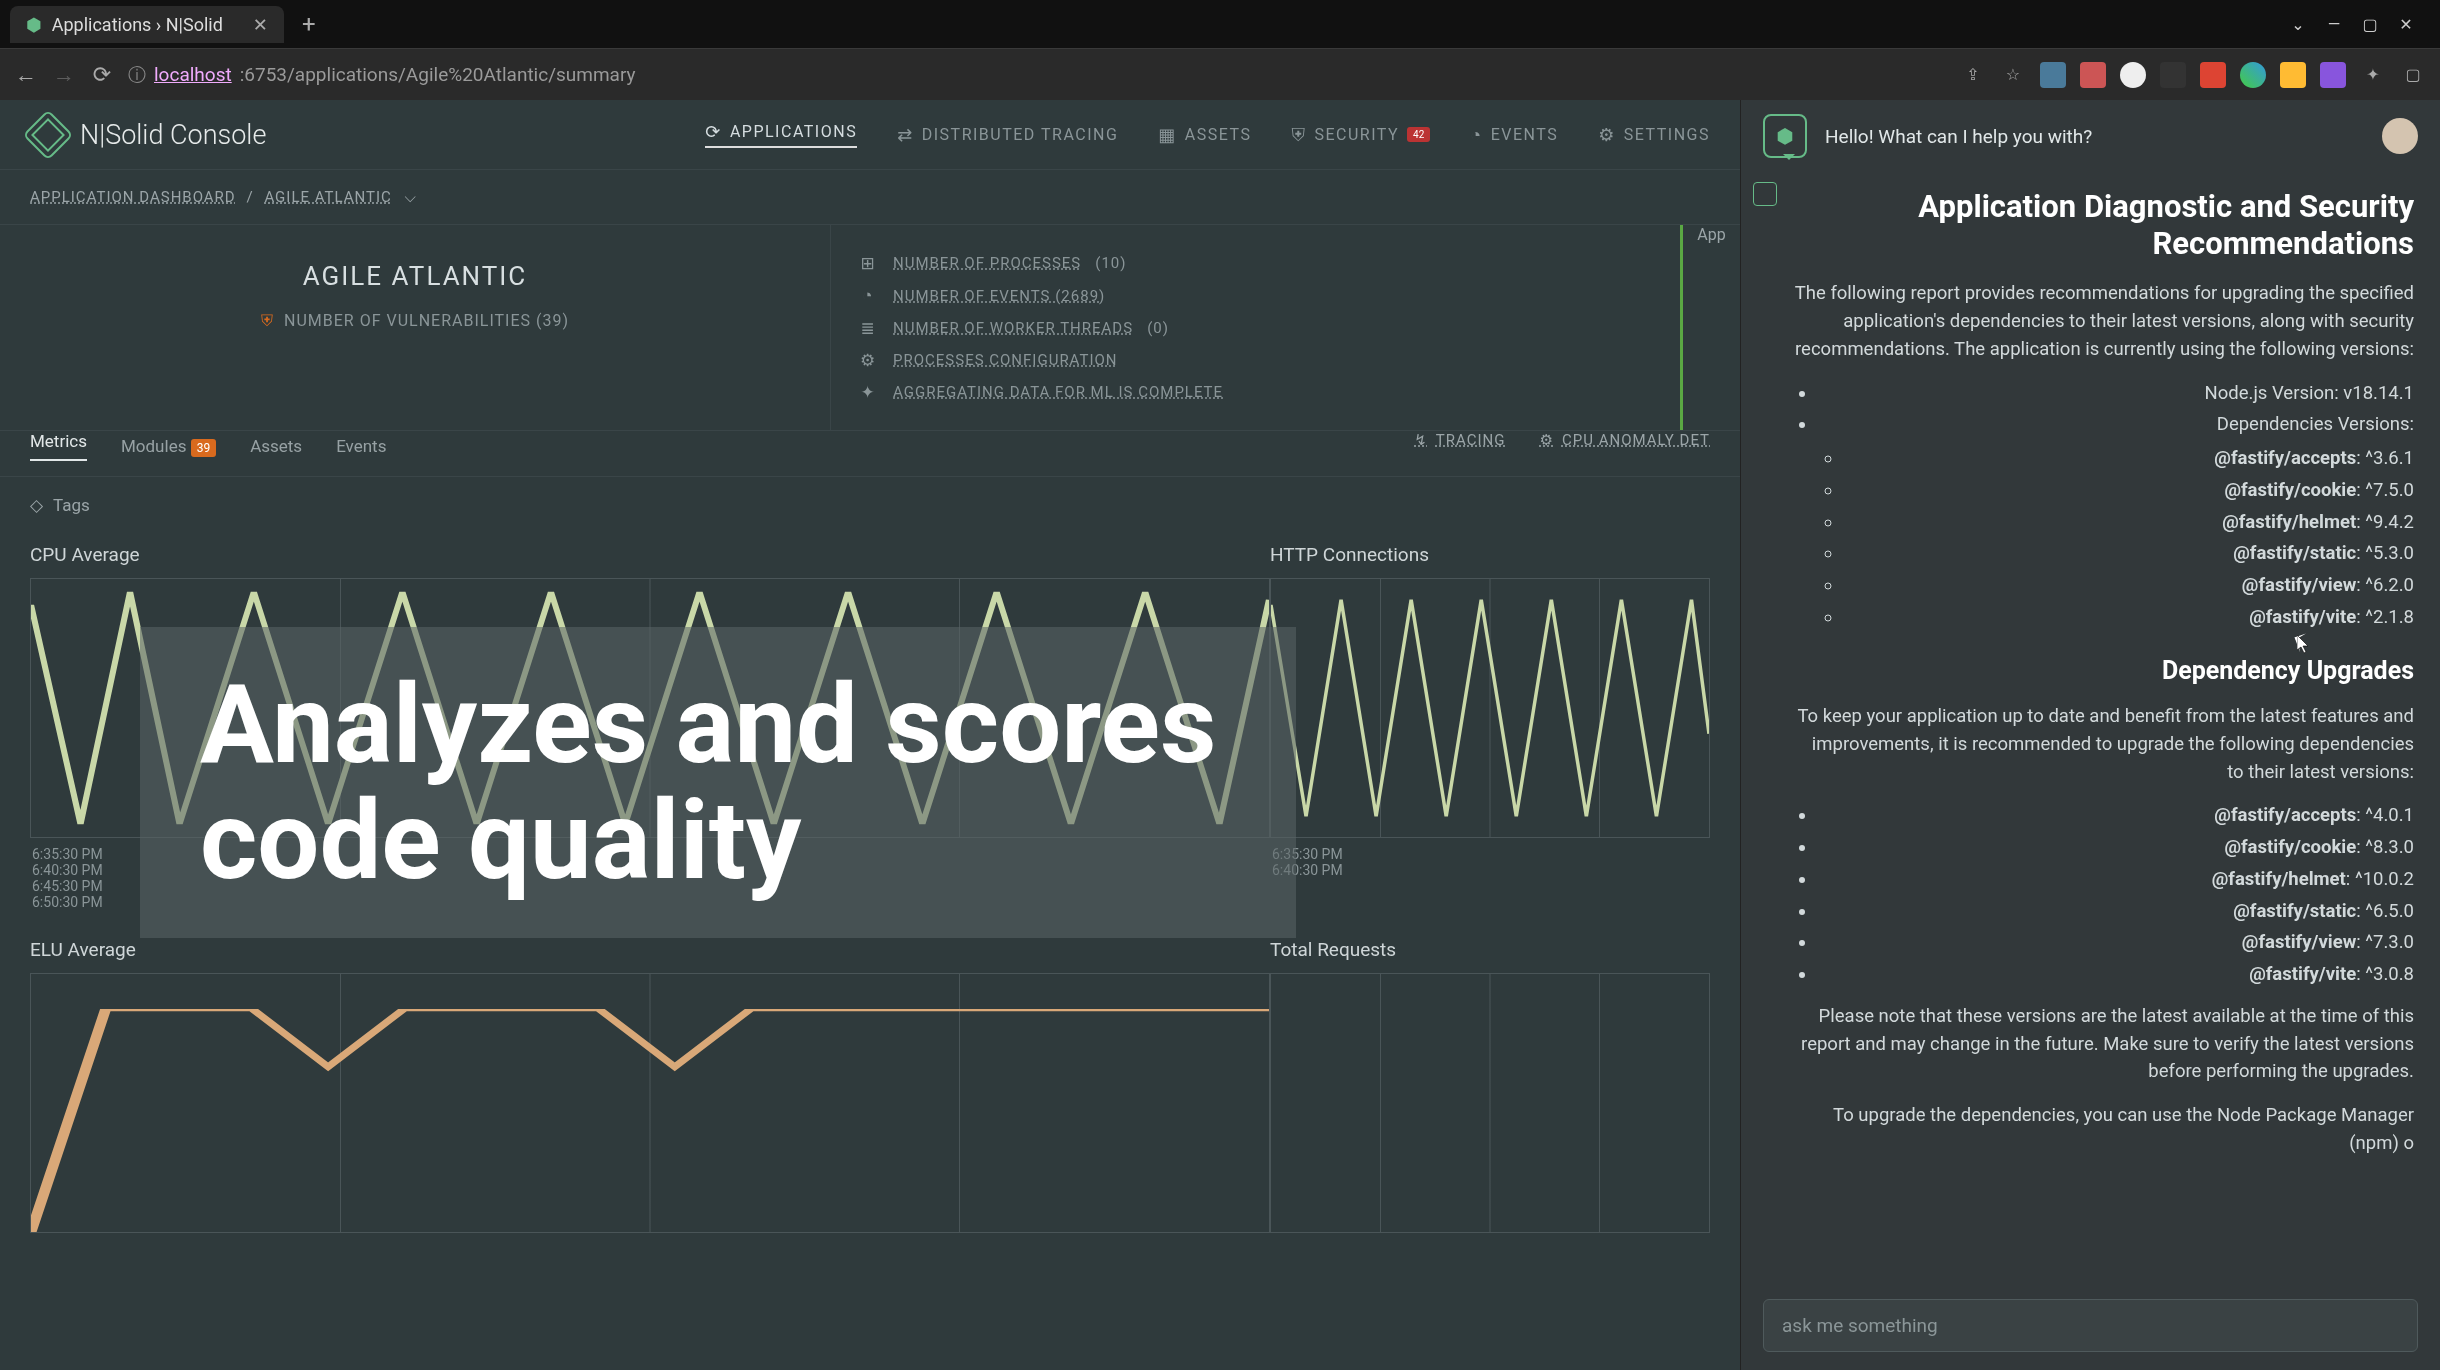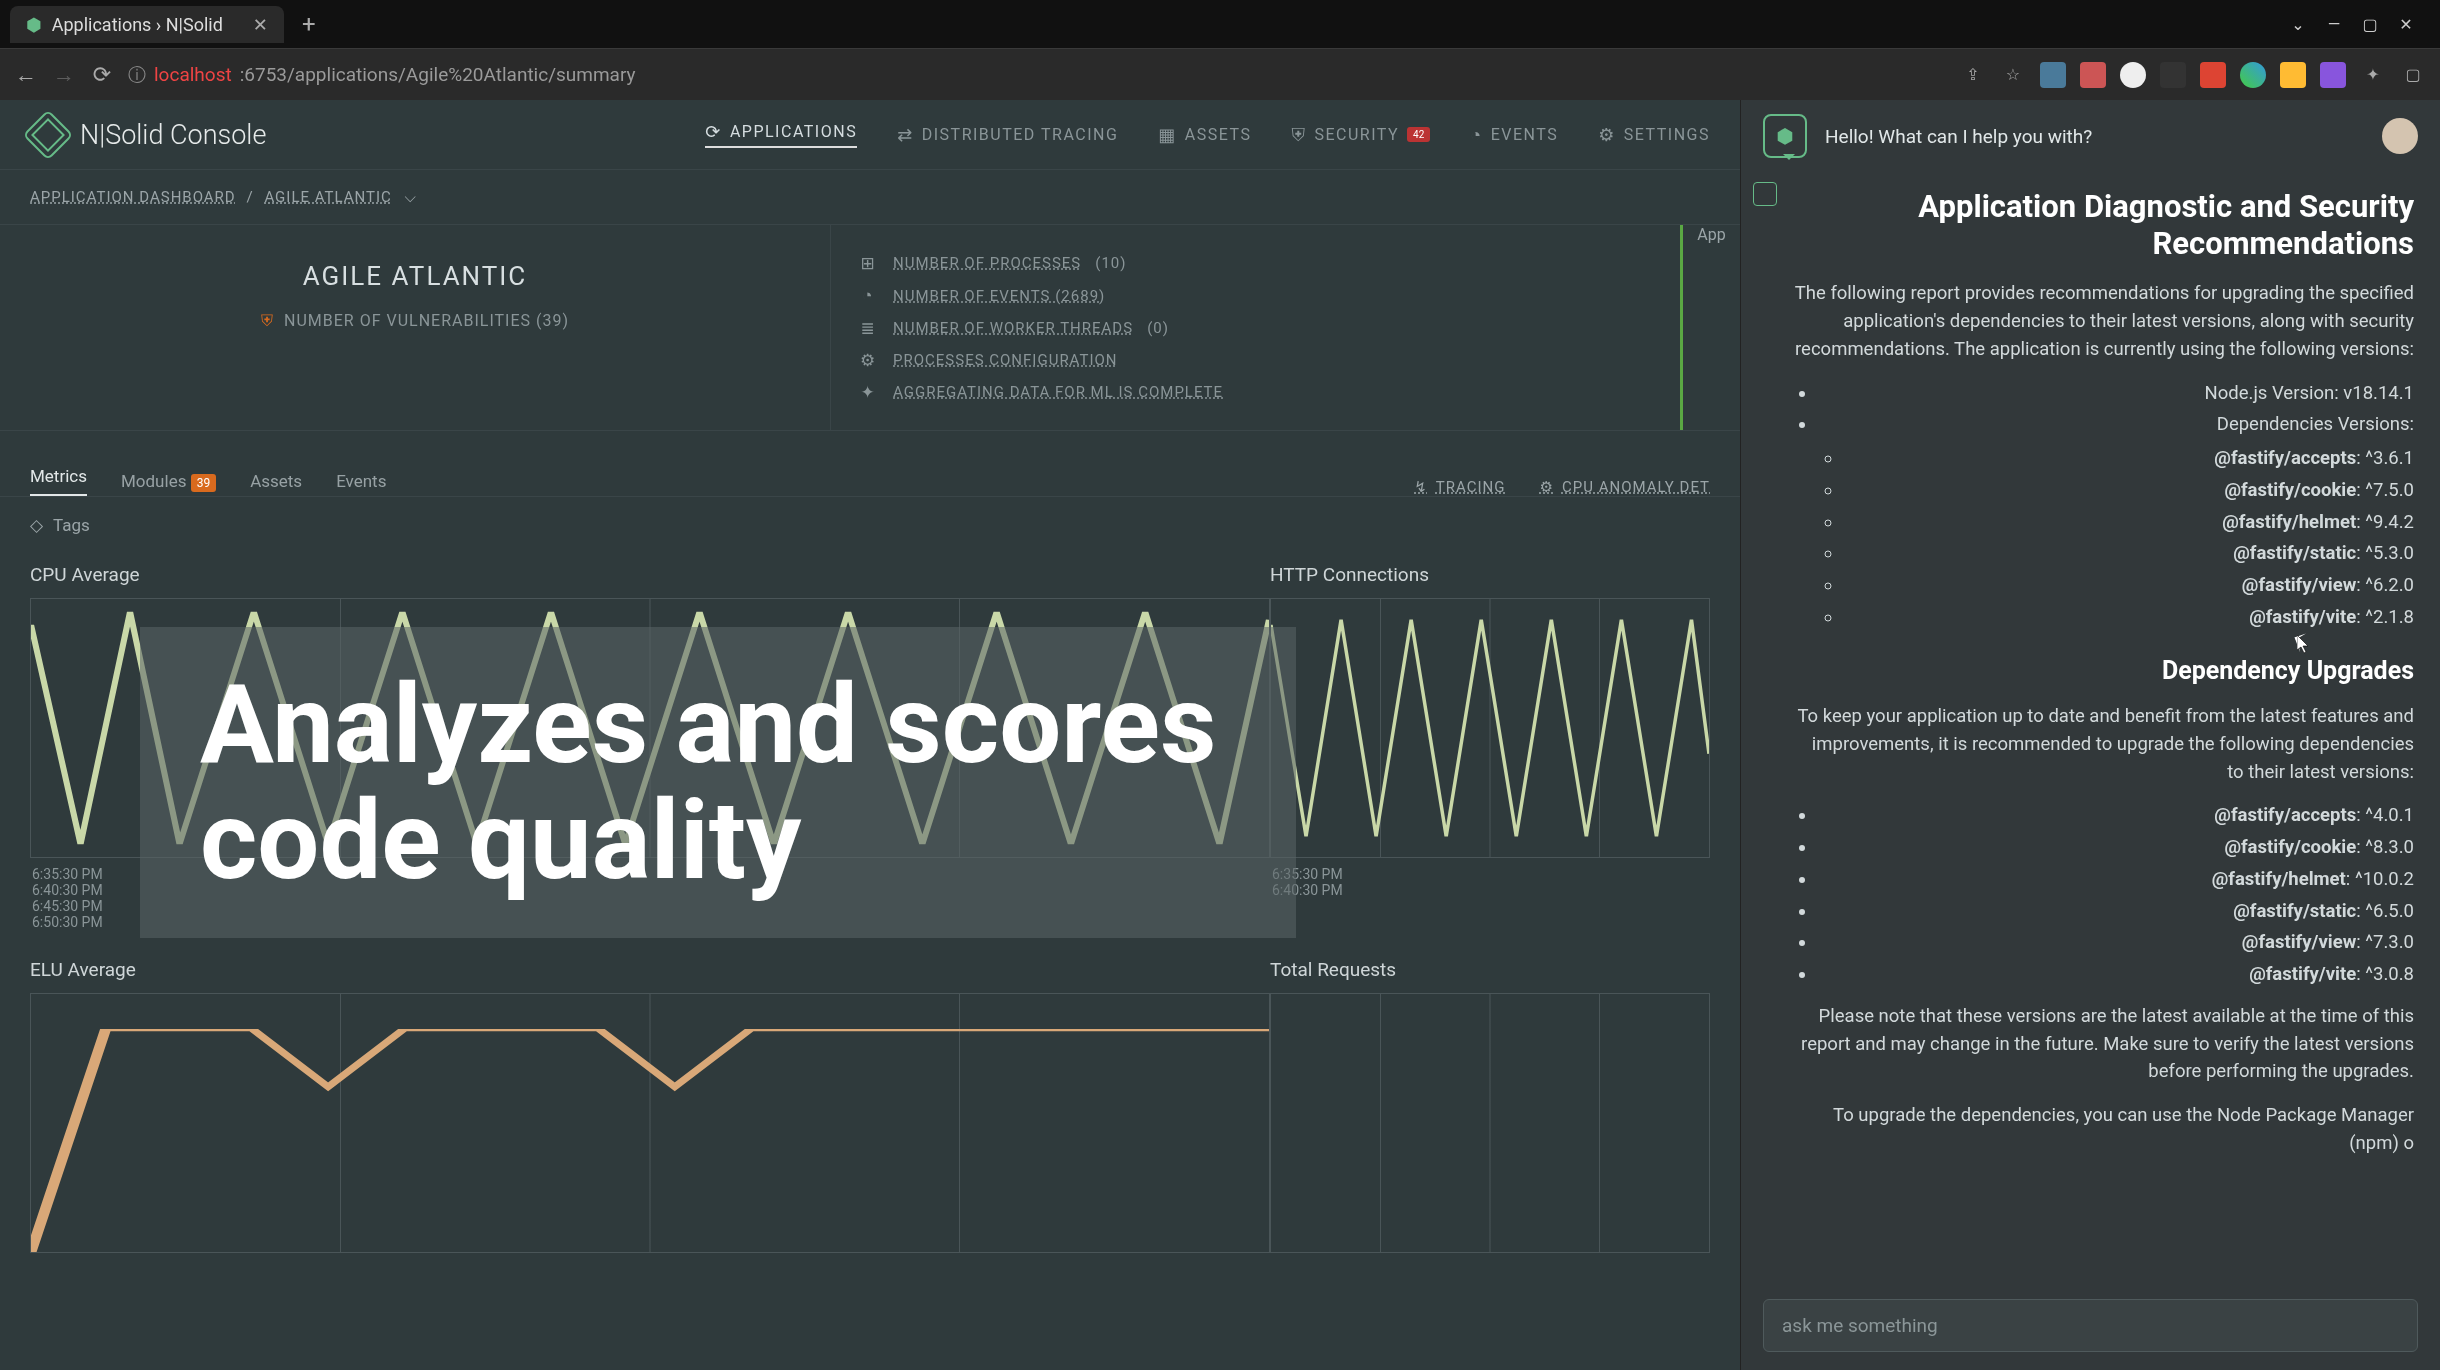--- a/index.html
+++ b/index.html
@@ -38,21 +38,21 @@
 .summary-row { display:flex; border-top:1px solid #3a4548; border-bottom:1px solid #3a4548; }
 .summary-left { width:830px; padding:36px 40px; text-align:center; }
 .app-name-big { color:#d8dfe1; font-size:26px; letter-spacing:2px; margin-bottom:20px; }
 .vuln-row { color:#8a9598; font-size:16px; letter-spacing:1px; display:flex; align-items:center; justify-content:center; gap:10px; }
 .summary-right { flex:1; padding:22px 26px; border-left:1px solid #3a4548; }
 .stat-line { display:flex; align-items:center; gap:14px; color:#8a9598; font-size:15px; letter-spacing:1px; padding:6px 0; }
 .stat-line .lbl { text-decoration:underline dotted; }
 .stat-line .ic { width:22px; text-align:center; font-size:17px; }
 .summary-far-right { width:60px; border-left:3px solid #5aa843; display:flex; align-items:flex-start; justify-content:center; color:#9ba5a8; }
 
-.subtabs { display:flex; align-items:flex-end; padding:0 30px; height:46px; border-bottom:1px solid #3a4548; gap:34px; font-size:17px; color:#97a1a4;margin-top:20px; }
+.subtabs { display:flex; align-items:flex-start; padding:0 30px; height:46px; border-bottom:1px solid #3a4548; gap:34px; font-size:17px; color:#97a1a4; }
 .subtabs .st { cursor:pointer; }
 .subtabs .st.active { color:#e2e7e8; border-bottom:2px solid #e2e7e8; padding-bottom:8px; }
 .subtabs-right { margin-left:auto; display:flex; gap:34px; align-items:center; }
 .subtabs-right .link { text-decoration:underline dotted; color:#9ba5a8; font-size:15px; letter-spacing:1px; display:flex; align-items:center; gap:8px; }
 
 .tags-row { padding:18px 30px; color:#9ba5a8; font-size:17px; display:flex; align-items:center; gap:10px; }
 
 .charts-grid { display:grid; grid-template-columns:1fr 440px; gap:0; padding:0 30px 30px; }
 .chart-block { padding:10px 0 18px; }
 .chart-title { color:#cfd6d8; font-size:19px; margin-bottom:12px; }
@@ -103,21 +103,21 @@
       <span>▢</span>
       <span>✕</span>
     </div>
   </div>
   <div class="addr-bar">
     <span class="nav-btn">←</span>
     <span class="nav-btn" style="opacity:.4;">→</span>
     <span class="nav-btn">⟳</span>
     <div class="url-field">
       <span class="url-prefix">ⓘ</span>
-      <span style="color:#ef4444;">localhost</span>
+      <span style="color:#f0abfc;text-decoration:underline;">localhost</span>
         <span style="color:#9a9a9a;">:6753/applications/Agile%20Atlantic/summary</span>
     </div>
     <div class="ext-icons">
       <span class="ext-icon" style="color:#aaa;">⇪</span>
       <span class="ext-icon" style="color:#aaa;">☆</span>
       <span class="ext-icon" style="background:#4a7a9a;"></span>
       <span class="ext-icon" style="background:#c55;"></span>
       <span class="ext-icon" style="background:#eee;border-radius:50%;"></span>
       <span class="ext-icon" style="background:#333;"></span>
       <span class="ext-icon" style="background:#d43;"></span>

